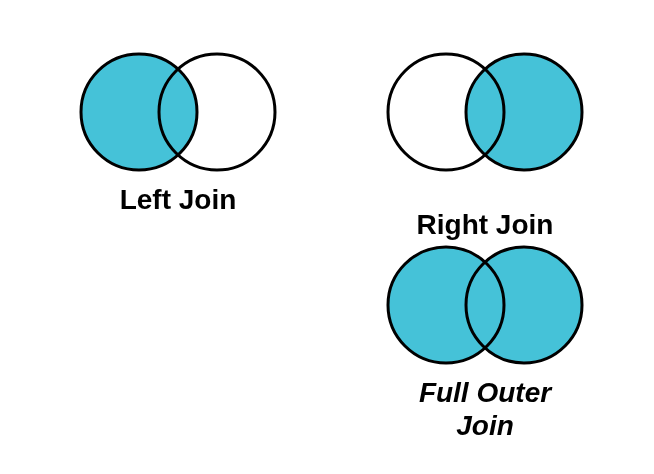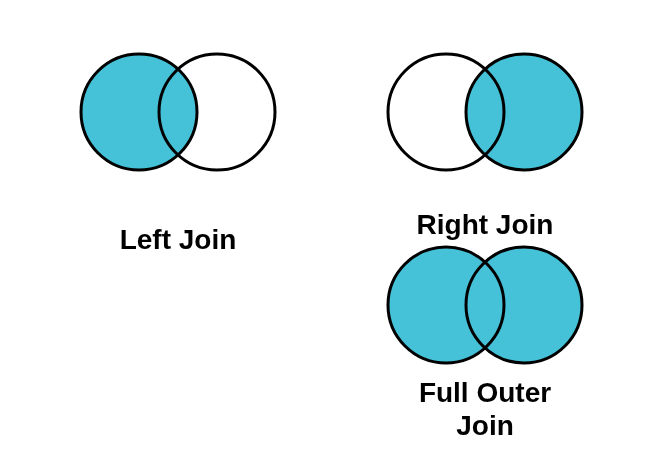--- a/index.html
+++ b/index.html
@@ -18,24 +18,24 @@
     background: #ffffff;
   }
   figure.cell {
     position: absolute;
     margin: 0;
     width: 240px;
     display: flex;
     flex-direction: column;
     align-items: center;
   }
-  .cell.tl { left: 58px;  top: 40px; gap: 40px; }
+  .cell.tl { left: 58px;  top: 40px; }
   .cell.tr { left: 365px; top: 40px; gap: 25px; }
   .cell.bl { left: 58px;  top: 233px; }
-  .cell.br { left: 365px; top: 233px; }
+  .cell.br { left: 365px; top: 233px; font-style: italic; }
   .venn {
     width: 240px;
     height: 124px;
     margin-top: 10px;
   }
   figcaption.label {
     margin-top: 9px;
     max-width: 190px;
     text-align: center;
     font-weight: bold;

